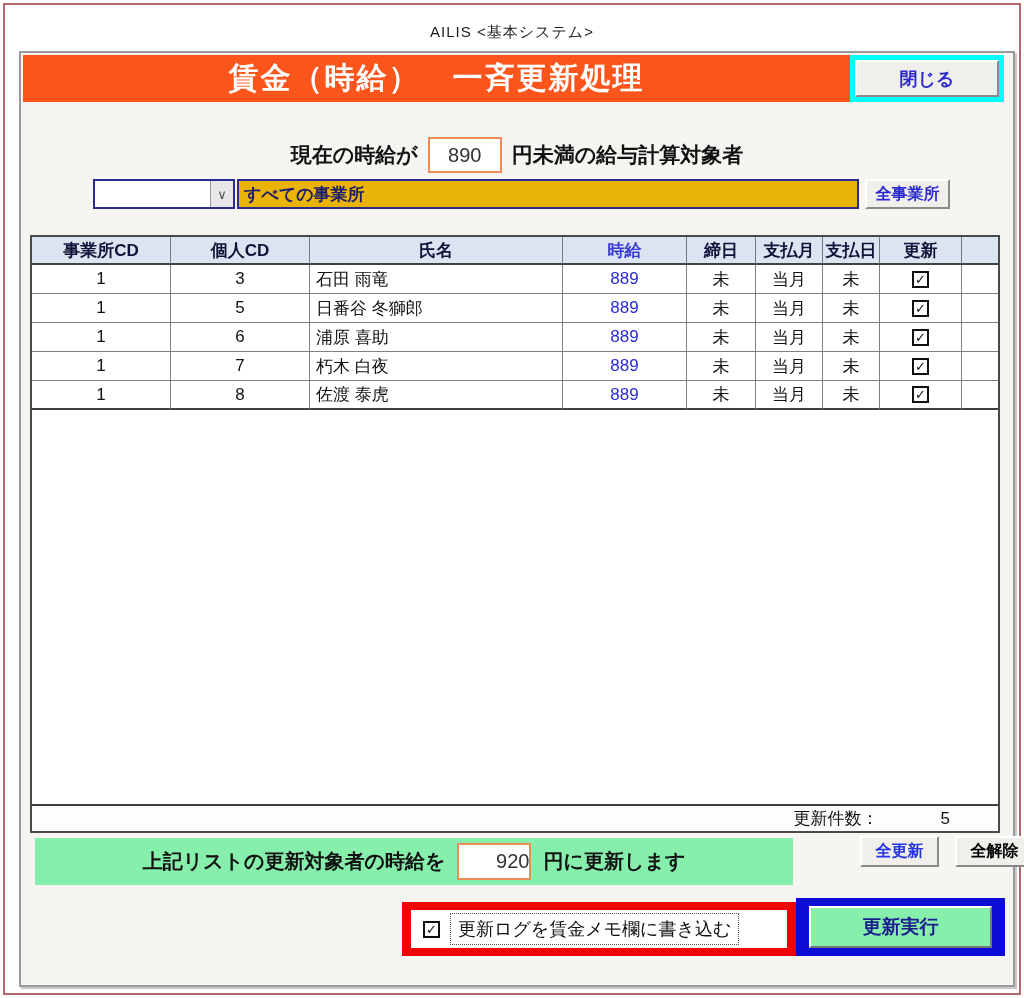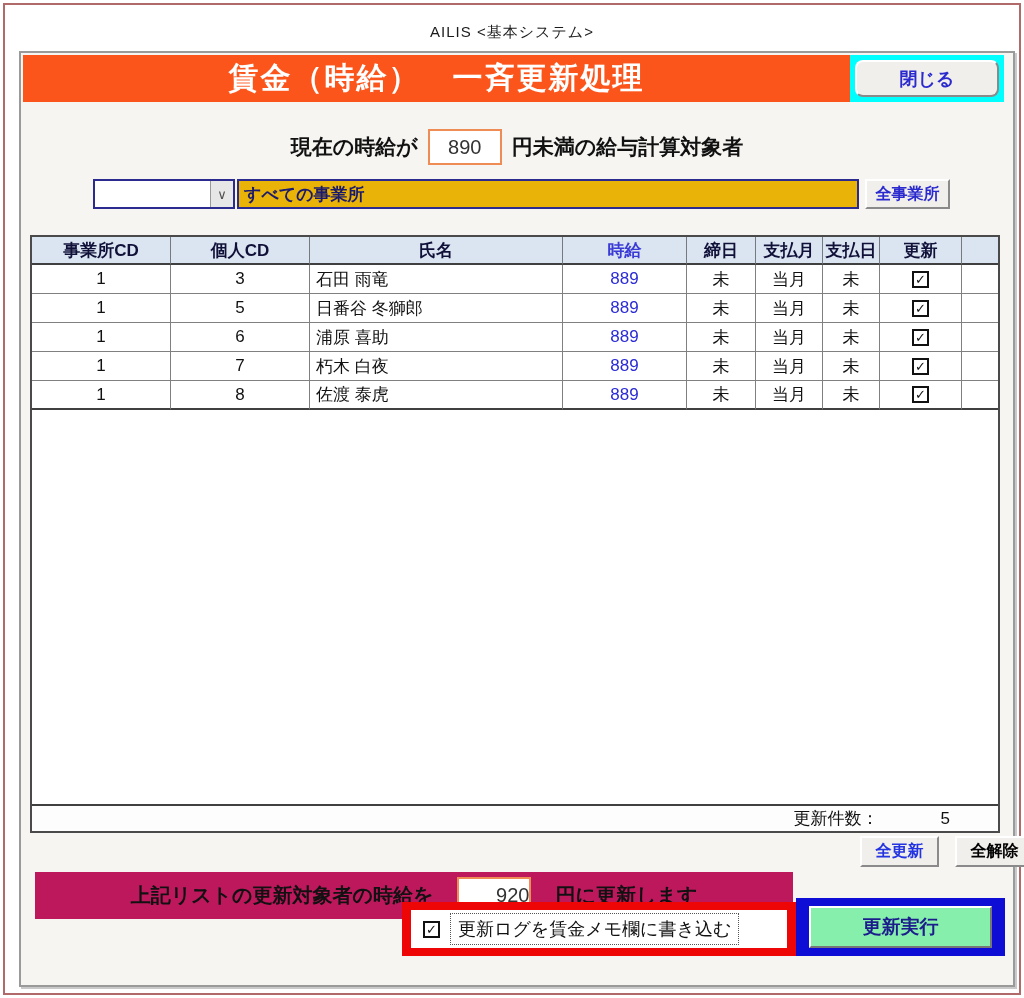--- a/index.html
+++ b/index.html
@@ -17,24 +17,24 @@
   
   .orange-bar { position:absolute; left:2px; top:2px; width:827px; height:47px;
     background:#fb551c; color:#fff; display:flex; align-items:center; justify-content:center;
     font-size:30px; font-weight:bold; letter-spacing:2px; }
   .close-frame { position:absolute; left:829px; top:2px; width:154px; height:47px;
     background:#00ffff; padding:5px; }
   .close-btn { width:100%; height:100%; background:#f1efec;
     border-top:2px solid #ffffff; border-left:2px solid #ffffff;
     border-right:2px solid #8a8a8a; border-bottom:2px solid #8a8a8a;
     color:#2a2ace; font-weight:bold; font-size:18px;
-    display:flex; align-items:center; justify-content:center; cursor:pointer;border-radius:8px; }
-
-  
-  .filter-row { position:absolute; top:68px; left:0; width:100%; height:52px;
+    display:flex; align-items:center; justify-content:center; cursor:pointer; }
+
+  
+  .filter-row { position:absolute; top:76px; left:0; width:100%; height:52px;
     display:flex; align-items:center; justify-content:center; gap:10px;
     font-size:21px; font-weight:bold; color:#111; }
   .wage-input { width:74px; height:36px; border:2px solid #ef8b55; background:#fff;
     text-align:center; font-size:20px; color:#333; font-family:inherit; }
 
   
   .office-row { position:absolute; top:126px; left:72px; height:30px; display:flex; align-items:flex-start; }
   .combo { width:142px; height:30px; background:#fff; border:2px solid #2b2b8f; position:relative; }
   .combo-arrow { position:absolute; right:0; top:0; bottom:0; width:23px; background:#e7e7e7;
     border-left:1px solid #9a9a9a; display:flex; align-items:center; justify-content:center;
@@ -69,22 +69,22 @@
     font-size:13px; font-weight:bold; color:#111; cursor:pointer; }
 
   .count-bar { position:absolute; left:0; right:0; bottom:0; height:27px; background:#fdfdfd;
     border-top:2px solid #404040; display:flex; align-items:center; justify-content:flex-end;
     font-size:17px; color:#111; }
   .count-label { margin-right:0; }
   .count-value { margin-left:62px; margin-right:48px; }
 
   
   .pink-band { position:absolute; left:14px; top:785px; width:758px; height:47px;
-    background:#be185d; display:flex; align-items:center; justify-content:center; gap:24px;
-    font-size:20px; font-weight:bold; color:#111;margin-top:34px; }
+    background:#86efac; display:flex; align-items:center; justify-content:center; gap:12px;
+    font-size:20px; font-weight:bold; color:#111; }
   .new-wage-input { width:74px; height:37px; border:2px solid #ef8b55; background:#fff;
     text-align:right; font-size:20px; color:#333; font-family:inherit; }
 
   
   .select-btns { position:absolute; top:783px; left:839px; display:flex; gap:16px; }
   .mini-btn { width:79px; height:31px; background:#f1efec;
     border-top:2px solid #ffffff; border-left:2px solid #ffffff;
     border-right:2px solid #8a8a8a; border-bottom:2px solid #8a8a8a;
     font-weight:bold; font-size:16px; display:flex; align-items:center; justify-content:center; cursor:pointer; }
   .all-update { color:#2334e0; }

